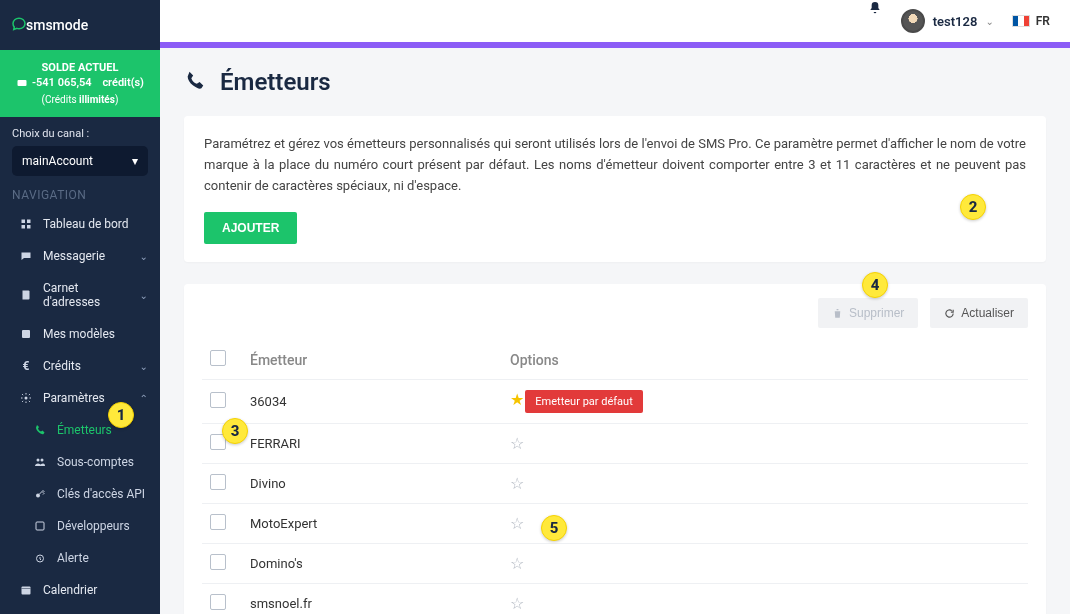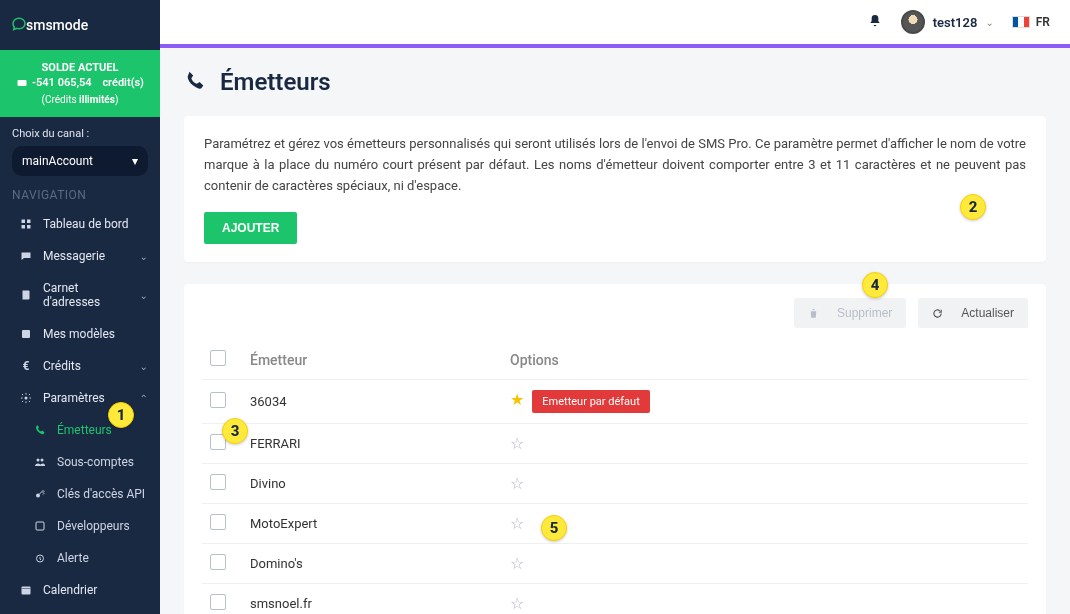--- a/index.html
+++ b/index.html
@@ -9,53 +9,53 @@
   .logo-row { display: flex; align-items: center; padding: 17px 12px; }
   .logo-row svg { flex-shrink: 0; }
   .logo-text { font-size: 14px; font-weight: 500; color: #fff; }
   .balance { background: #1cc46b; color: #fff; padding: 10px 11px; text-align: center; font-size: 11px; line-height: 1.4; }
   .balance .b1 { font-weight: 700; }
   .balance .b2 { font-weight: 600; }
   .balance .b3 { font-size: 10px; }
   .balance .b3 .il { font-weight: 700; }
   .channel { padding: 10px 12px 0; }
   .channel-label { font-size: 11px; color: #e0e4ee; margin-bottom: 6px; font-weight: 400; }
-  .channel-select { background: #0e1a30; color: #fff; border: none; border-radius: 10px; padding: 8px 10px; display: flex; justify-content: space-between; align-items: center; font-size: 12px; cursor: pointer; }
+  .channel-select { background: #0e1a30; color: #fff; border: none; border-radius: 5px; padding: 8px 10px; display: flex; justify-content: space-between; align-items: center; font-size: 12px; cursor: pointer; }
   .section-title { color: #5a6b85; font-size: 12px; letter-spacing: 0.5px; padding: 12px 12px 6px; }
   .nav { list-style: none; margin-left: 7px; }
   .nav li { display: flex; align-items: center; padding: 9px 12px; font-size: 12px; color: #e4e8f0; cursor: pointer; gap: 10px; position: relative; }
   .nav li.sub { padding-left: 26px; color: #cdd5e4; }
   .nav li.active { color: #1cc46b; }
   .nav .chev { margin-left: auto; font-size: 10px; color: #8fa0bc; }
   .icon-box { width: 14px; height: 14px; display: inline-flex; align-items: center; justify-content: center; flex-shrink:0; }
   .main { flex: 1; display: flex; flex-direction: column; overflow: hidden; }
-  .topbar { height: 48px; background: #fff; display: flex; align-items: center; justify-content: flex-end; padding: 0 20px; gap: 18px; border-bottom: 4px solid #8b5cf6; }
+  .topbar { height: 48px; background: #fff; display: flex; justify-content: flex-end; padding: 0 20px; gap: 18px; border-bottom: 6px solid #8b5cf6; }
   .userbox { display: flex; align-items: center; gap: 8px; cursor: pointer; }
   .avatar { width: 24px; height: 24px; border-radius: 50%; background: #555 radial-gradient(circle at 50% 38%, #f2d9b8 0 28%, #555 29%); border: 2px solid #4a4a4a; }
   .lang { display: flex; align-items: center; gap: 6px; cursor: pointer; font-weight: 600; font-size: 12px; color:#333; }
   .flag { width: 18px; height: 12px; background: linear-gradient(to right,#0055a4 0 33%, #fff 33% 66%, #ef4135 66%); border: 1px solid #ddd; }
   .content { padding: 20px 24px; overflow: auto; flex: 1; }
   .page-title-row { display: flex; align-items: center; gap: 14px; margin-bottom: 20px; }
   .page-title { font-size: 24px; font-weight: 600; color: #1a2942; }
   .card { background: #fff; border-radius: 4px; padding: 18px 20px; margin-bottom: 22px; box-shadow: 0 1px 2px rgba(0,0,0,0.03); }
   .intro { color: #444; font-size: 13px; line-height: 1.6; text-align: justify; }
   .add-row { display: flex; justify-content: flex-start; margin-top: 16px; position: relative; }
   .btn-green { background: #1cc46b; color: #fff; border: none; padding: 9px 18px; font-weight: 700; font-size: 12px; cursor: pointer; border-radius: 2px; }
   .toolbar { display: flex; justify-content: flex-end; gap: 12px; margin-bottom: 12px; }
-  .btn-gray { background: #f1f2f4; color: #555; border: none; padding: 8px 14px; font-size: 12px; cursor: pointer; border-radius: 2px; display: inline-flex; align-items: center; gap: 18px; }
+  .btn-gray { background: #f1f2f4; color: #555; border: none; padding: 8px 14px; font-size: 12px; cursor: pointer; border-radius: 2px; display: inline-flex; align-items: center; gap: 6px; }
   .btn-gray.disabled { color: #b8bec8; cursor: default; }
   table { width: 100%; border-collapse: collapse; }
   thead th { text-align: left; font-size: 14px; color: #888; font-weight: 500; padding: 10px 8px; }
   tbody tr { border-top: 1px solid #eef0f3; }
   tbody td { padding: 10px 8px; font-size: 13px; color: #333; vertical-align: middle; }
   .cb { width: 16px; height: 16px; border: 1.5px solid #b8c0cb; border-radius: 2px; background: #fff; display: inline-block; cursor: pointer; }
   .star { font-size: 16px; cursor: pointer; }
   .star.filled { color: #f6c400; }
   .star.empty { color: #b0b6c0; }
-  .badge-red { background: #e23a3a; color: #fff; font-size: 11px; padding: 5px 10px; border-radius: 2px; margin-left: 8px; display: inline-block; }
+  .badge-red { background: #e23a3a; color: #fff; font-size: 11px; padding: 5px 10px; border-radius: 2px; margin-left: 1px; display: inline-block; }
   .annot { position: absolute; width: 26px; height: 26px; border-radius: 50%; background: #ffe93b; border: 1px solid #f5d200; display: flex; align-items: center; justify-content: center; font-weight: 800; font-size: 15px; color: #1a2942; z-index: 50; box-shadow: 0 1px 3px rgba(0,0,0,.2); }
   .col-cb { width: 40px; }
   .col-em { width: 260px; }
 </style>
 </head>
 <body>
 
 <div class="app">
   <aside class="sidebar">
     <div class="logo-row">

